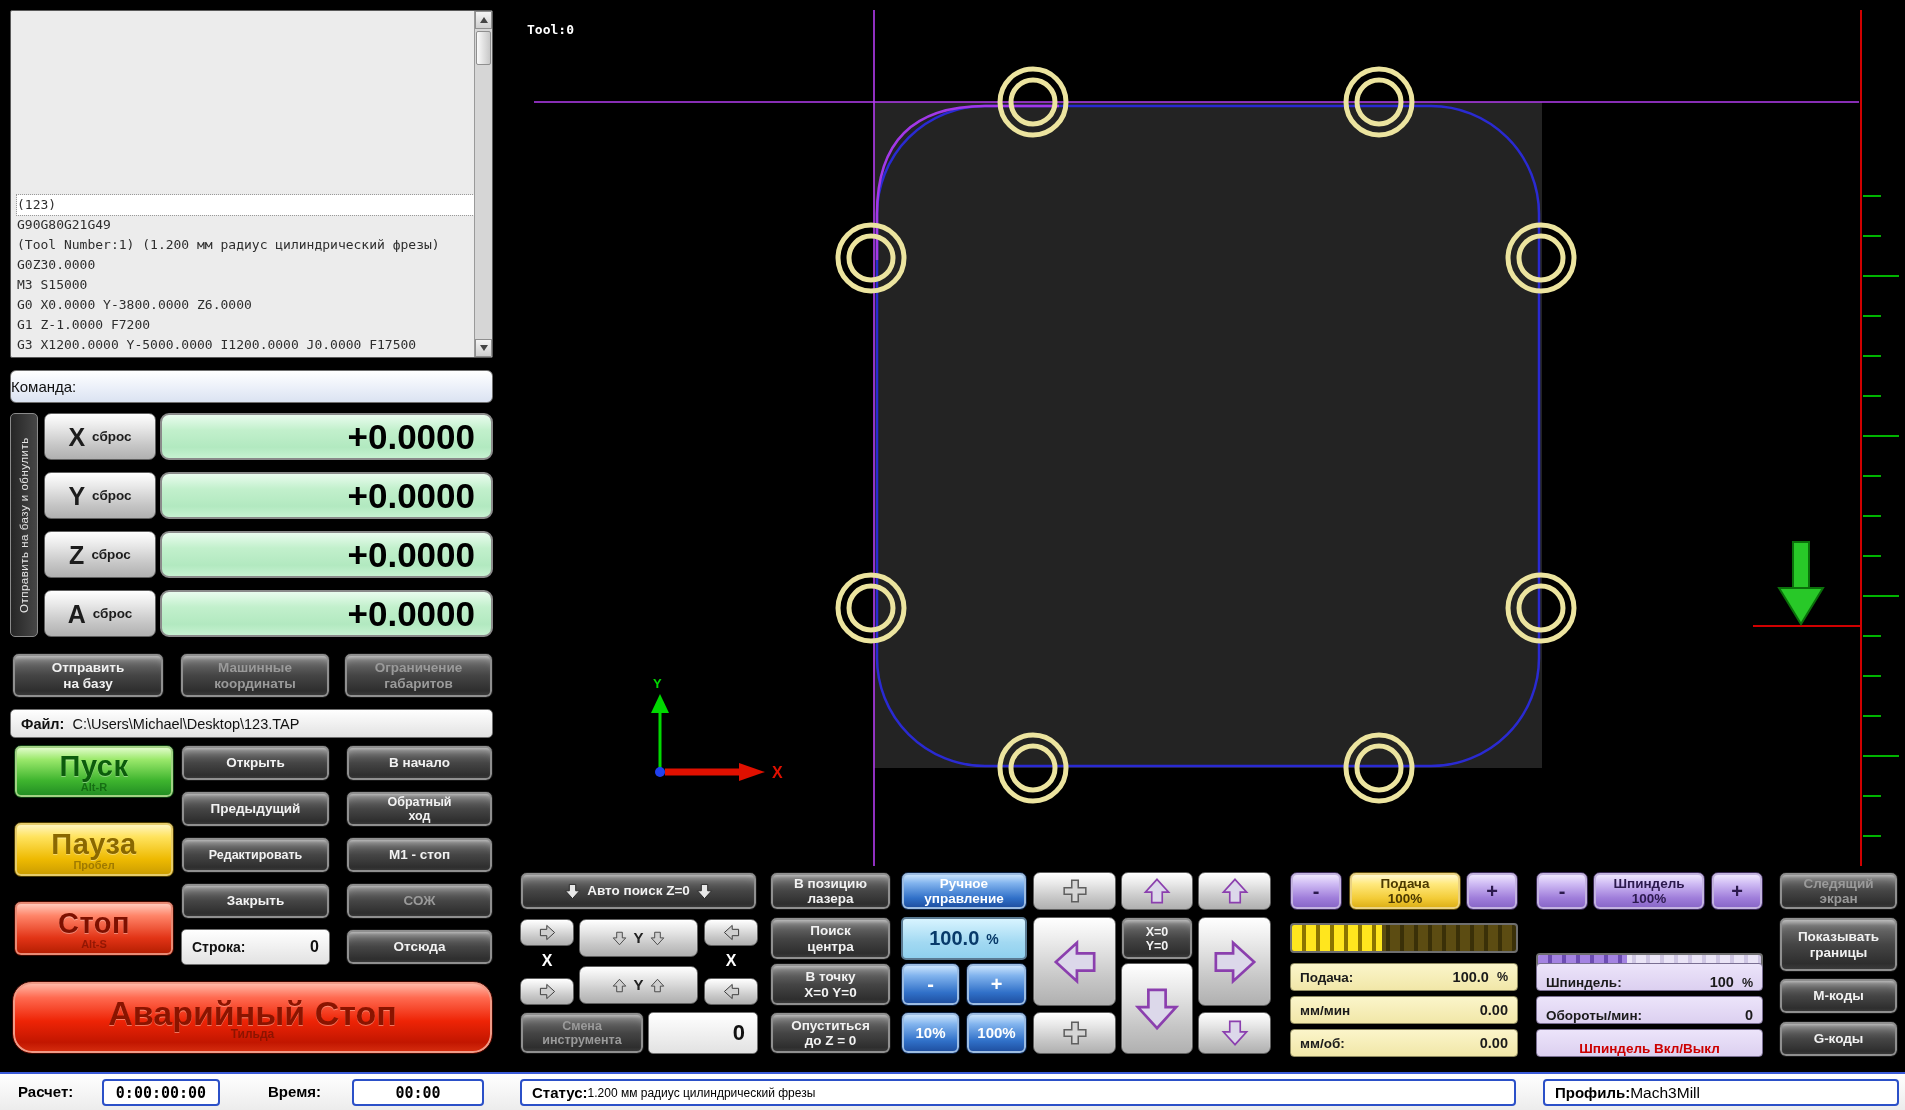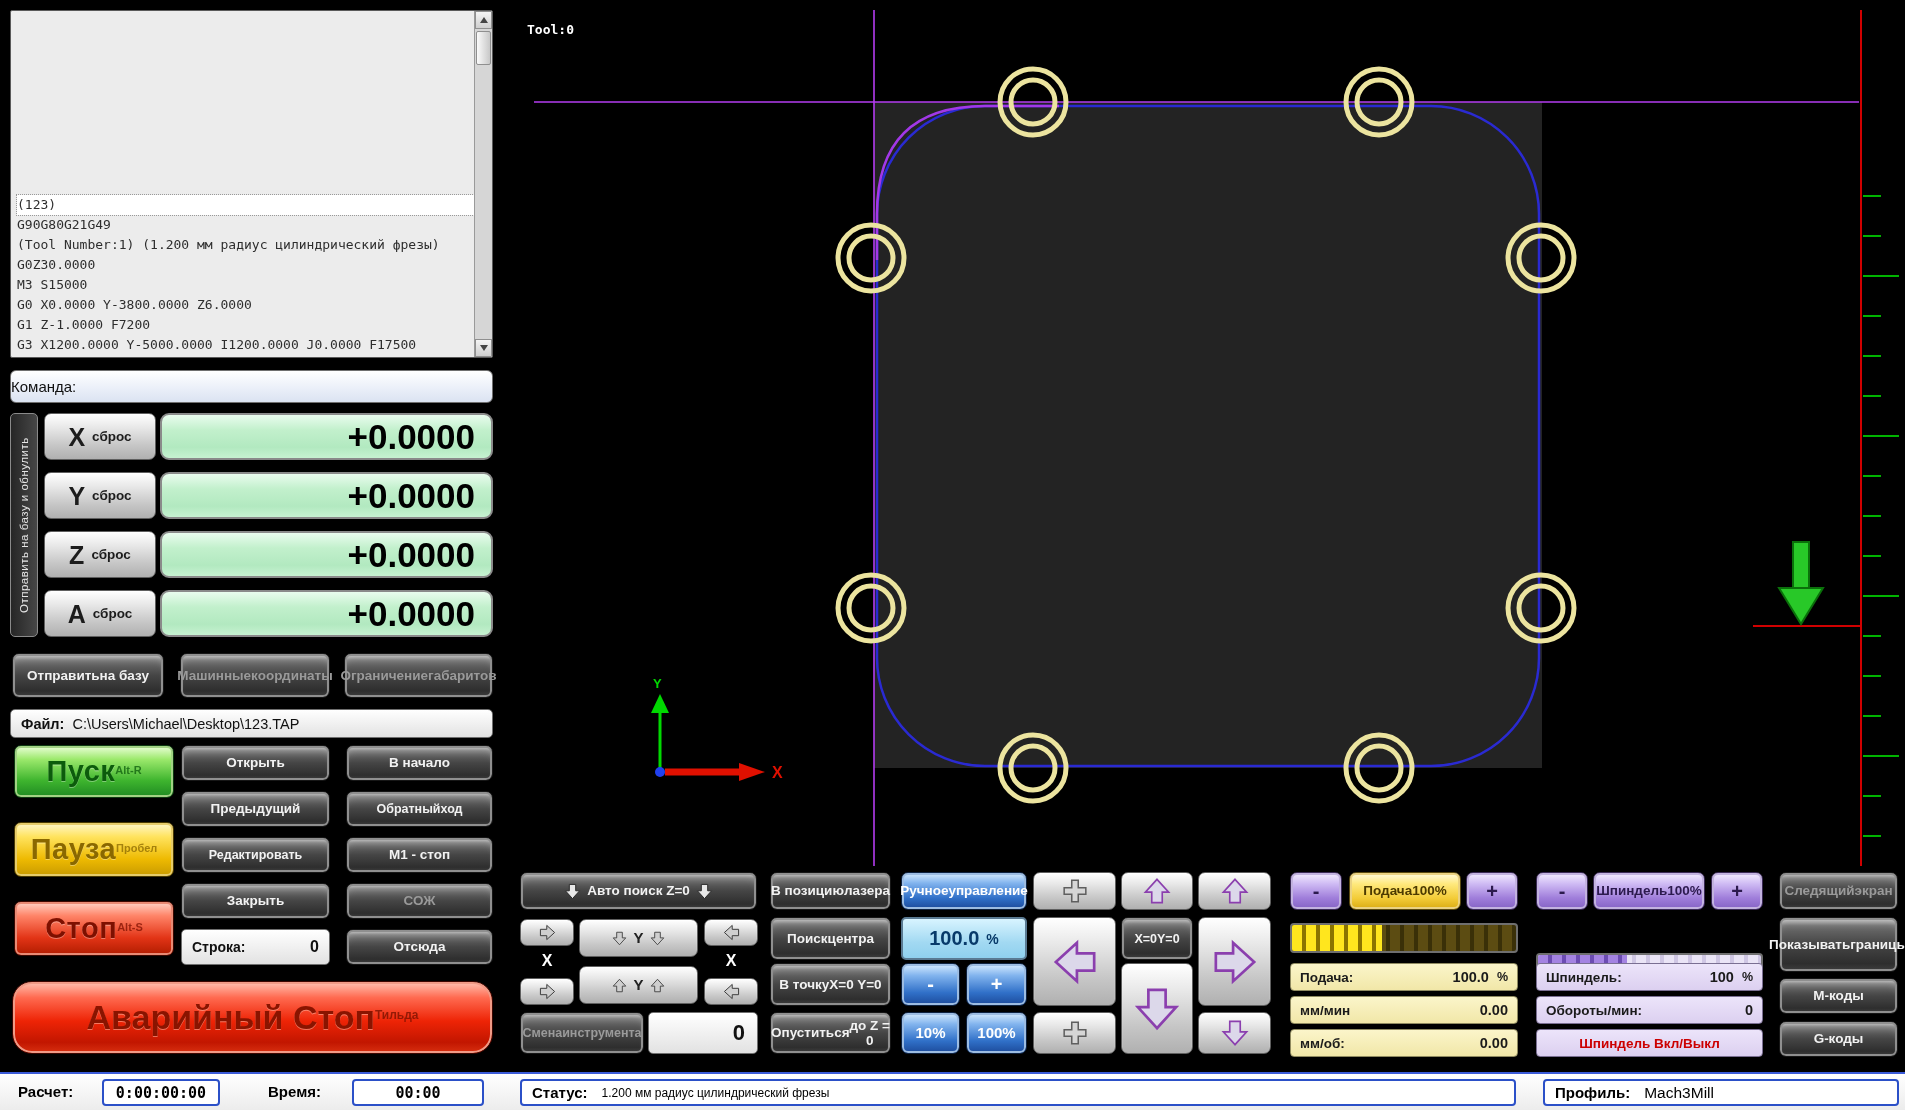--- a/index.html
+++ b/index.html
@@ -2,21 +2,21 @@
 <html><head>
 <meta charset="utf-8">
 <style>
   *{margin:0;padding:0;box-sizing:border-box}
   html,body{background:#000}
   #root{position:relative;width:1905px;height:1110px;background:#000;overflow:hidden;
         font-family:"Liberation Sans",sans-serif;-webkit-font-smoothing:antialiased}
   .abs{position:absolute}
 
   
-  .btn{display:flex;flex-direction:row;align-items:center;justify-content:center;
+  .btn{display:flex;flex-direction:column;align-items:center;justify-content:center;
        line-height:1.12;border-radius:7px;cursor:pointer;font-weight:bold;text-align:center;user-select:none}
   .row{flex-direction:row;gap:6px}
   .dark{background:linear-gradient(180deg,#ababab,#6d6d6d 14%,#454545 50%,#2e2e2e 86%,#3f3f3f);
         border:1px solid #161616;box-shadow:inset 0 0 0 2px #8f8f8f,inset 0 9px 10px -6px rgba(255,255,255,.55),0 1px 2px #000;
         color:#f2f2f2;font-size:13.5px}
   .dark.dis{color:#9a9a9a}
   .silver{background:linear-gradient(180deg,#ffffff,#e8e8e8 30%,#c6c6c6 70%,#b0b0b0);
           border:1px solid #5f5f5f;box-shadow:inset 0 1px 1px #fff,0 1px 2px #000;color:#222}
   .blue{background:linear-gradient(180deg,#d8edff,#82b4ee 28%,#3070c8 70%,#1c4a9a);
         border:1px solid #0e2240;box-shadow:inset 0 0 0 2px #9cbce2,0 1px 2px #000;color:#fff;font-size:13.5px}
@@ -38,21 +38,21 @@
   .f-white{background:linear-gradient(180deg,#ffffff,#efefef 55%,#e2e2e2);border:1px solid #6f6f6f;border-radius:5px;color:#111;
            display:flex;align-items:center}
   .f-green{background:linear-gradient(180deg,#e9fcee,#c2f0cc 35%,#b2e9c0 75%,#c6f2d1);border:2px solid #8a8a8a;border-radius:9px;
            display:flex;align-items:center;justify-content:flex-end;color:#000;
            font-weight:bold;font-size:35px;padding-right:16px;box-shadow:0 1px 2px #000}
   .f-blue{background:linear-gradient(180deg,#d8f4ff,#a2d9f2 60%,#8fd0ee);border:2px solid #5a7a92;border-radius:5px;
           display:flex;align-items:center;justify-content:center;color:#083a6a;font-weight:bold;font-size:20px;gap:7px}
   .f-py{background:linear-gradient(180deg,#fbf5ca,#f1e7a8);border:1px solid #8f8a60;border-radius:4px;
         display:flex;align-items:center;padding:0 9px;color:#1a1a1a;font-weight:bold;font-size:13.5px}
   .f-pl{background:linear-gradient(180deg,#ece4fa,#dcd0f0);border:1px solid #7a6f92;border-radius:4px;
-        display:flex;align-items:center;padding:0 9px;color:#1a1a1a;font-weight:bold;font-size:13.5px}
+        display:flex;align-items:flex-end;padding:0 9px;color:#1a1a1a;font-weight:bold;font-size:13.5px}
   .f-val{margin-left:auto;font-size:14.5px}
   .f-unit{margin-left:8px;font-size:12.5px}
 
   
   .ic{display:block}
   .ic path{fill:#dcd8ea;stroke:#8b3fae;stroke-width:1.4}
   .ic.dk path{fill:#cfcfcf;stroke:#3c3c3c}
   .ic.lt path{fill:#e8e8e8;stroke:#2a2a2a}
   .ic.cross path{fill:#d6d6d6;stroke:#5f5f5f}
   .r180{transform:rotate(180deg)}
@@ -89,21 +89,21 @@
   .sl-spin{background:repeating-linear-gradient(90deg,#eae4f6 0 10px,#cfc6e4 10px 14px)}
   .sl-spin .lit{background:repeating-linear-gradient(90deg,#a483e2 0 10px,#6c4cb2 10px 14px)}
 
   
   #statusbar{left:0;top:1072px;width:1905px;height:38px;background:linear-gradient(180deg,#ffffff,#ececec);
              border-top:2px solid #3b5bd8}
   .sb-label{position:absolute;top:9px;font-size:15px;font-weight:bold;color:#000}
   .sb-box{position:absolute;top:5px;height:27px;background:#fff;border:2px solid #2b50c8;border-radius:4px;
           display:flex;align-items:center;justify-content:center;font-family:"DejaVu Sans Mono",monospace;
           font-size:15px;font-weight:bold;color:#000}
-  .sb-wide{justify-content:flex-start;padding:0 10px;font-family:"Liberation Sans",sans-serif;font-weight:normal;gap:14px}
+  .sb-wide{justify-content:flex-start;padding:0 10px;font-family:"Liberation Sans",sans-serif;font-weight:normal;}
   .sb-wide b{font-weight:bold}
 </style>
 </head>
 <body>
 
 <div id="root">
 
   <div id="gcode" class="abs">
     <div class="lines">
       <div class="cur">(123)</div>

